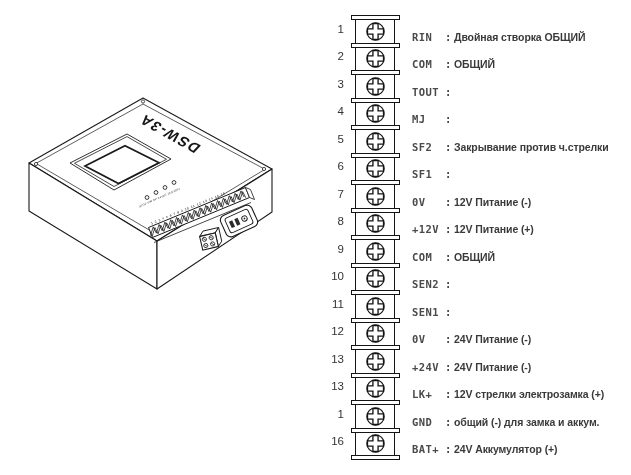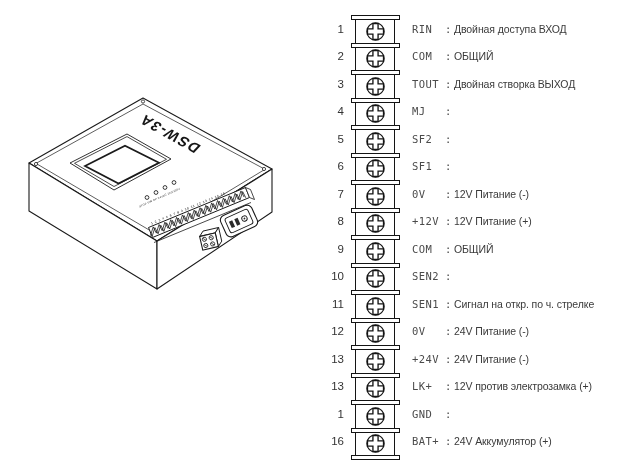--- a/index.html
+++ b/index.html
@@ -23,21 +23,21 @@
   }
   .final-cap{margin-left:30.5px;}
   .bodybox{
     width:40px;flex:1;box-sizing:border-box;
     border-left:1.4px solid #141414;border-right:1.4px solid #141414;
     display:flex;align-items:center;justify-content:center;background:#fff;
   }
   .screw{display:block;}
   .screw circle{fill:#fff;stroke:#141414;stroke-width:1.3;}
   .screw path{fill:#fff;stroke:#141414;stroke-width:1.4;stroke-linejoin:miter;}
-  .labelcol{flex:1;display:flex;align-items:center;padding-left:6px;min-width:0;}
+  .labelcol{flex:1;display:flex;align-items:flex-end;padding-left:6px;min-width:0;font-weight:bold;}
   .tname{
     font-family:"DejaVu Sans Mono",monospace;font-size:10.5px;color:#4a4a4a;
     letter-spacing:0.4px;width:33px;flex:none;white-space:nowrap;
   }
   .tsep{
     font-family:"DejaVu Sans Mono",monospace;font-size:10.5px;color:#4a4a4a;
     width:9px;flex:none;text-align:left;
   }
   .tdesc{
     font-size:10.5px;color:#3a3a3a;letter-spacing:-0.1px;white-space:nowrap;
@@ -121,21 +121,21 @@
       <div class="bodybox">
         <svg class="screw" viewBox="-11 -11 22 22" width="21" height="21">
           <circle r="9"></circle>
           <path d="M -2.7,-8.4 L 2.7,-8.4 L 2.7,-2.7 L 8.4,-2.7 L 8.4,2.7 L 2.7,2.7 L 2.7,8.4 L -2.7,8.4 L -2.7,2.7 L -8.4,2.7 L -8.4,-2.7 L -2.7,-2.7 Z"></path>
         </svg>
       </div>
     </div>
     <div class="labelcol">
       <span class="tname">RIN</span>
           <span class="tsep">:</span>
-          <span class="tdesc">Двойная доступа ВХОД</span>
+          <span class="tdesc">Двойная створка ОБЩИЙ</span>
     </div>
   </div>
 
   <div class="row">
     <div class="num">2</div>
     <div class="blockcol">
       <div class="cap"></div>
       <div class="bodybox">
         <svg class="screw" viewBox="-11 -11 22 22" width="21" height="21">
           <circle r="9"></circle>
@@ -157,21 +157,20 @@
       <div class="bodybox">
         <svg class="screw" viewBox="-11 -11 22 22" width="21" height="21">
           <circle r="9"></circle>
           <path d="M -2.7,-8.4 L 2.7,-8.4 L 2.7,-2.7 L 8.4,-2.7 L 8.4,2.7 L 2.7,2.7 L 2.7,8.4 L -2.7,8.4 L -2.7,2.7 L -8.4,2.7 L -8.4,-2.7 L -2.7,-2.7 Z"></path>
         </svg>
       </div>
     </div>
     <div class="labelcol">
       <span class="tname">TOUT</span>
           <span class="tsep">:</span>
-          <span class="tdesc">Двойная створка ВЫХОД</span>
     </div>
   </div>
 
   <div class="row">
     <div class="num">4</div>
     <div class="blockcol">
       <div class="cap"></div>
       <div class="bodybox">
         <svg class="screw" viewBox="-11 -11 22 22" width="21" height="21">
           <circle r="9"></circle>
@@ -192,20 +191,21 @@
       <div class="bodybox">
         <svg class="screw" viewBox="-11 -11 22 22" width="21" height="21">
           <circle r="9"></circle>
           <path d="M -2.7,-8.4 L 2.7,-8.4 L 2.7,-2.7 L 8.4,-2.7 L 8.4,2.7 L 2.7,2.7 L 2.7,8.4 L -2.7,8.4 L -2.7,2.7 L -8.4,2.7 L -8.4,-2.7 L -2.7,-2.7 Z"></path>
         </svg>
       </div>
     </div>
     <div class="labelcol">
       <span class="tname">SF2</span>
           <span class="tsep">:</span>
+          <span class="tdesc">Закрывание против ч.стрелки</span>
     </div>
   </div>
 
   <div class="row">
     <div class="num">6</div>
     <div class="blockcol">
       <div class="cap"></div>
       <div class="bodybox">
         <svg class="screw" viewBox="-11 -11 22 22" width="21" height="21">
           <circle r="9"></circle>
@@ -297,21 +297,20 @@
       <div class="bodybox">
         <svg class="screw" viewBox="-11 -11 22 22" width="21" height="21">
           <circle r="9"></circle>
           <path d="M -2.7,-8.4 L 2.7,-8.4 L 2.7,-2.7 L 8.4,-2.7 L 8.4,2.7 L 2.7,2.7 L 2.7,8.4 L -2.7,8.4 L -2.7,2.7 L -8.4,2.7 L -8.4,-2.7 L -2.7,-2.7 Z"></path>
         </svg>
       </div>
     </div>
     <div class="labelcol">
       <span class="tname">SEN1</span>
           <span class="tsep">:</span>
-          <span class="tdesc">Сигнал на откр. по ч. стрелке</span>
     </div>
   </div>
 
   <div class="row">
     <div class="num">12</div>
     <div class="blockcol">
       <div class="cap"></div>
       <div class="bodybox">
         <svg class="screw" viewBox="-11 -11 22 22" width="21" height="21">
           <circle r="9"></circle>
@@ -351,38 +350,39 @@
       <div class="bodybox">
         <svg class="screw" viewBox="-11 -11 22 22" width="21" height="21">
           <circle r="9"></circle>
           <path d="M -2.7,-8.4 L 2.7,-8.4 L 2.7,-2.7 L 8.4,-2.7 L 8.4,2.7 L 2.7,2.7 L 2.7,8.4 L -2.7,8.4 L -2.7,2.7 L -8.4,2.7 L -8.4,-2.7 L -2.7,-2.7 Z"></path>
         </svg>
       </div>
     </div>
     <div class="labelcol">
       <span class="tname">LK+</span>
           <span class="tsep">:</span>
-          <span class="tdesc">12V против электрозамка (+)</span>
+          <span class="tdesc">12V стрелки электрозамка (+)</span>
     </div>
   </div>
 
   <div class="row">
     <div class="num">1</div>
     <div class="blockcol">
       <div class="cap"></div>
       <div class="bodybox">
         <svg class="screw" viewBox="-11 -11 22 22" width="21" height="21">
           <circle r="9"></circle>
           <path d="M -2.7,-8.4 L 2.7,-8.4 L 2.7,-2.7 L 8.4,-2.7 L 8.4,2.7 L 2.7,2.7 L 2.7,8.4 L -2.7,8.4 L -2.7,2.7 L -8.4,2.7 L -8.4,-2.7 L -2.7,-2.7 Z"></path>
         </svg>
       </div>
     </div>
     <div class="labelcol">
       <span class="tname">GND</span>
           <span class="tsep">:</span>
+          <span class="tdesc">общий (-) для замка и аккум.</span>
     </div>
   </div>
 
   <div class="row">
     <div class="num">16</div>
     <div class="blockcol">
       <div class="cap"></div>
       <div class="bodybox">
         <svg class="screw" viewBox="-11 -11 22 22" width="21" height="21">
           <circle r="9"></circle>

